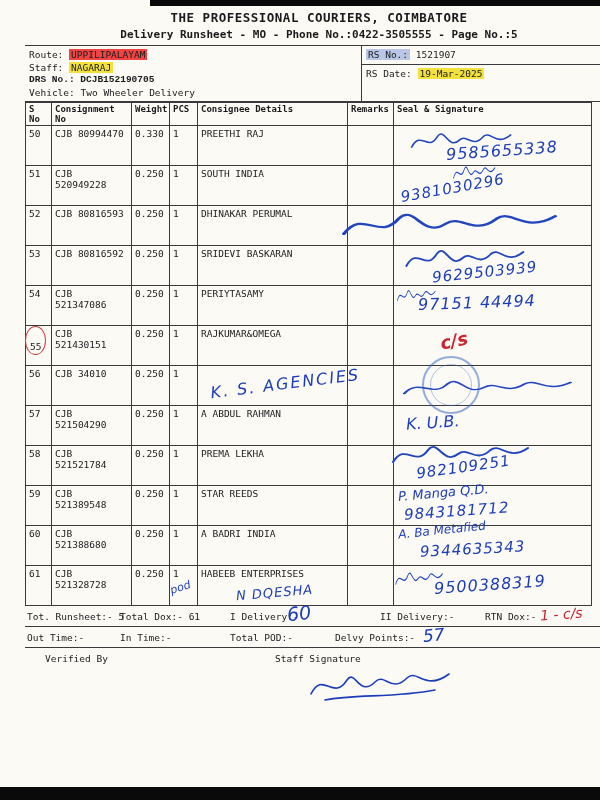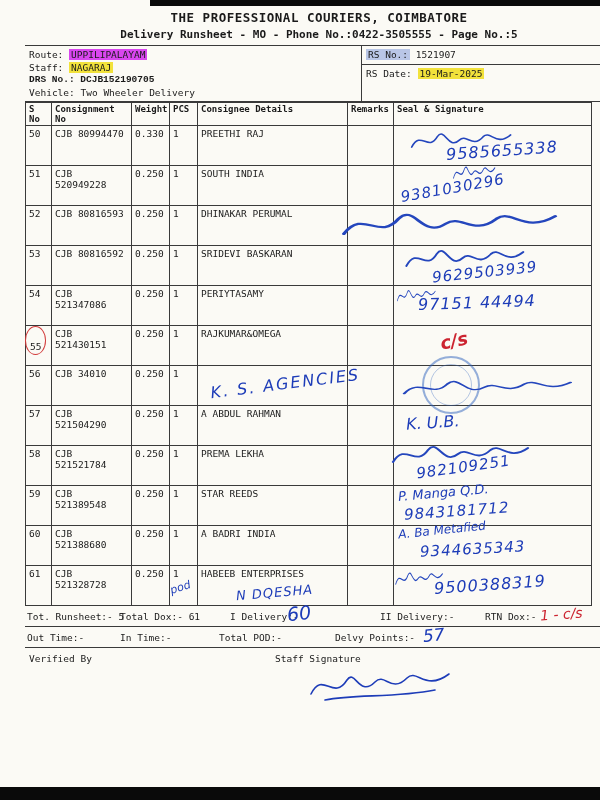--- a/index.html
+++ b/index.html
@@ -13,21 +13,21 @@
   .scan-bar.bottom { bottom:0; left:0; right:0; height:13px; }
 
   .content { position:absolute; left:25px; top:8px; width:588px; }
 
   .title   { text-align:center; font-weight:bold; font-size:12.5px; letter-spacing:.5px; padding-top:2px; }
   .subtitle{ text-align:center; font-weight:bold; font-size:11px; padding:3px 0 4px; border-bottom:1px solid #3a3a3a; }
 
   .info-block { display:flex; border-bottom:1px solid #3a3a3a; font-size:9.5px; }
   .info-left { flex:1; padding:3px 0 2px 4px; }
   .info-left .iline { line-height:12.5px; white-space:nowrap; }
-  .hl-olive  { background:#d946ef; padding:0 2px; }
+  .hl-olive  { background:#ef4444; padding:0 2px; }
   .hl-yellow { background:#f2e23b; padding:0 2px; }
   .hl-blue   { background:#b9c6e6; padding:0 2px; }
   .bold { font-weight:bold;font-family:Liberation Mono, monospace; }
   .info-right { width:252px; border-left:1px solid #3a3a3a; }
   .info-right .rrow { padding:3px 4px; line-height:12px; }
   .info-right .rrow:first-child { border-bottom:1px solid #3a3a3a; }
 
   table { border-collapse:collapse; table-layout:fixed; width:567px; font-size:9.5px; }
   th,td { border:1px solid #3a3a3a; padding:2px 3px; vertical-align:top; text-align:left; overflow:visible; }
   th { font-size:9px; font-weight:bold; height:14px; padding:1px 3px; }
@@ -73,24 +73,24 @@
   .foot { font-size:9.5px; position:relative; }
   .foot .frow { position:relative; height:21px; }
   .foot .frow span.printed { position:absolute; top:5px; white-space:nowrap; }
   .frow.totals { border-bottom:1px solid #3a3a3a; }
   .frow.times  { border-bottom:1px solid #3a3a3a; }
   .fh { position:absolute; font-family:"DejaVu Sans",sans-serif; font-style:italic; color:var(--ink); z-index:3; white-space:nowrap; }
   .fh.red { color:var(--red); }
   .p-tot{left:2px;} .p-dox{left:95px;} .p-idel{left:205px;} .p-iidel{left:355px;} .p-rtn{left:460px;}
   .h-60{left:262px; top:-4px; font-size:19px; transform:rotate(-6deg);}
   .h-rtn{left:515px; top:0; font-size:14px; transform:rotate(-4deg);}
-  .p-out{left:2px;} .p-in{left:95px;} .p-pod{left:194px;} .p-delvy{left:310px;}
+  .p-out{left:2px;} .p-in{left:95px;} .p-pod{left:205px;} .p-delvy{left:310px;}
   .h-57{left:398px; top:-2px; font-size:17px; transform:rotate(-5deg);}
   .p-entered{left:2px;} .p-printed{left:258px;}
-  .p-verified{left:4px;} .p-staffsig{left:250px;}
+  .p-verified{left:20px;} .p-staffsig{left:250px;}
   .frow.verify { height:60px; }
   .staff-scribble { position:absolute; left:280px; top:16px; width:150px; height:42px; z-index:3; }
 </style>
 </head>
 <body>
 
 <div>
   <div class="scan-bar top-right"></div>
 
   <div class="content">

